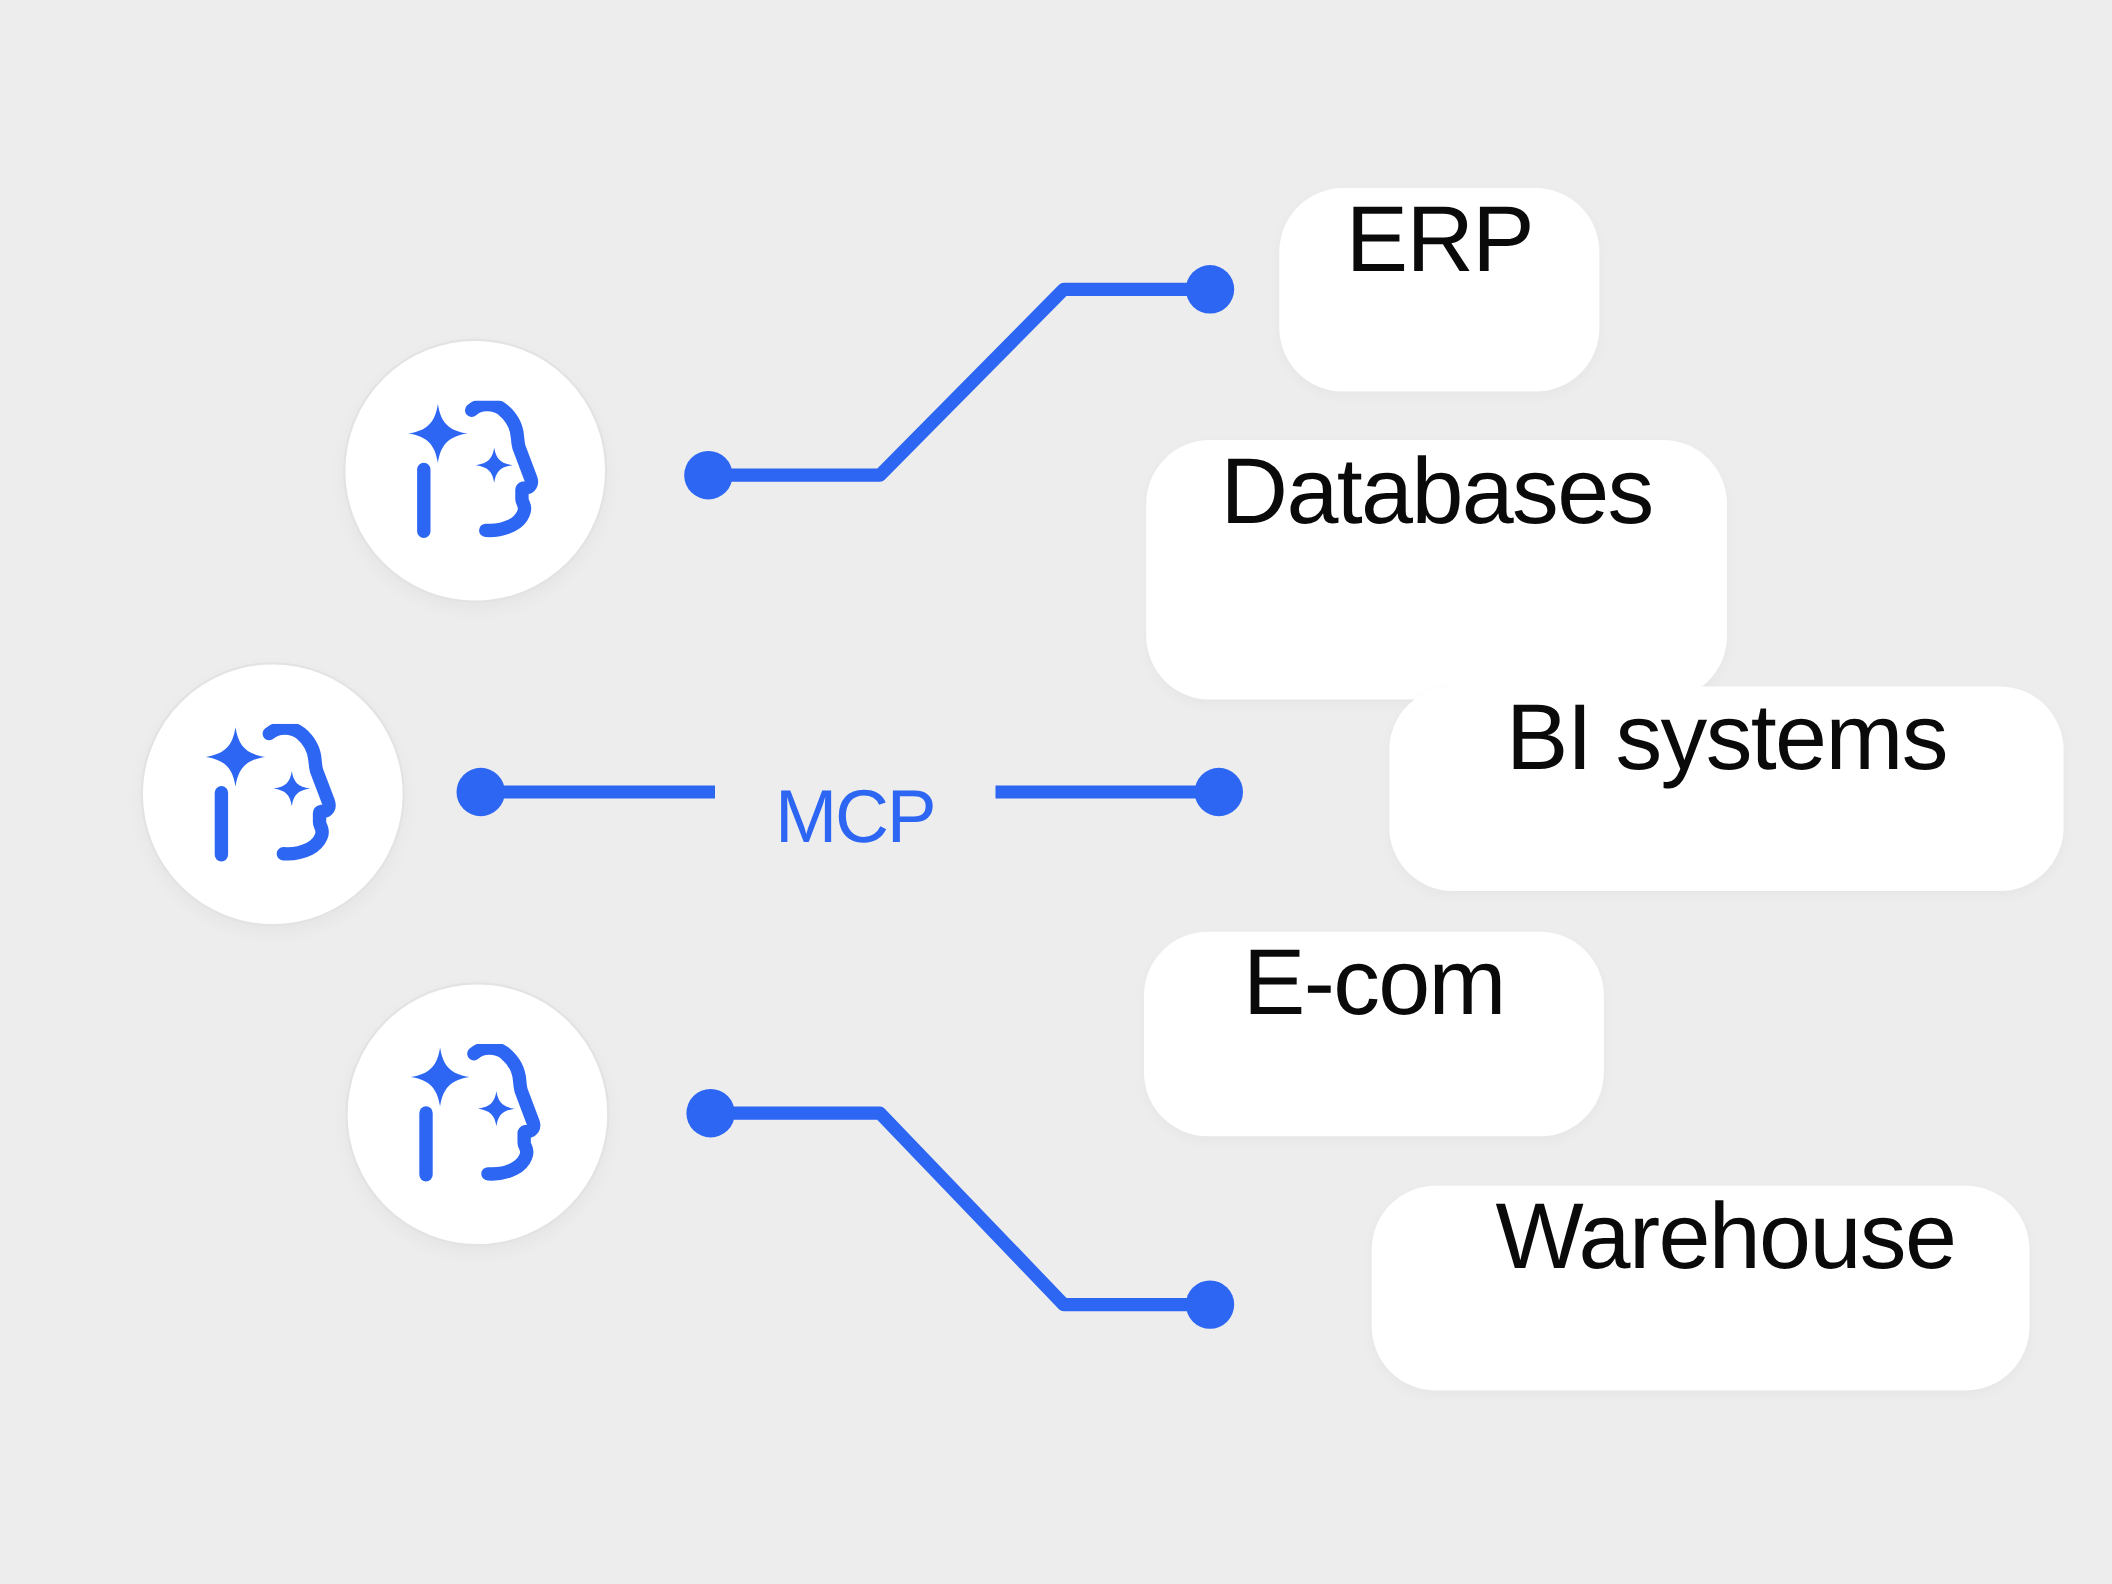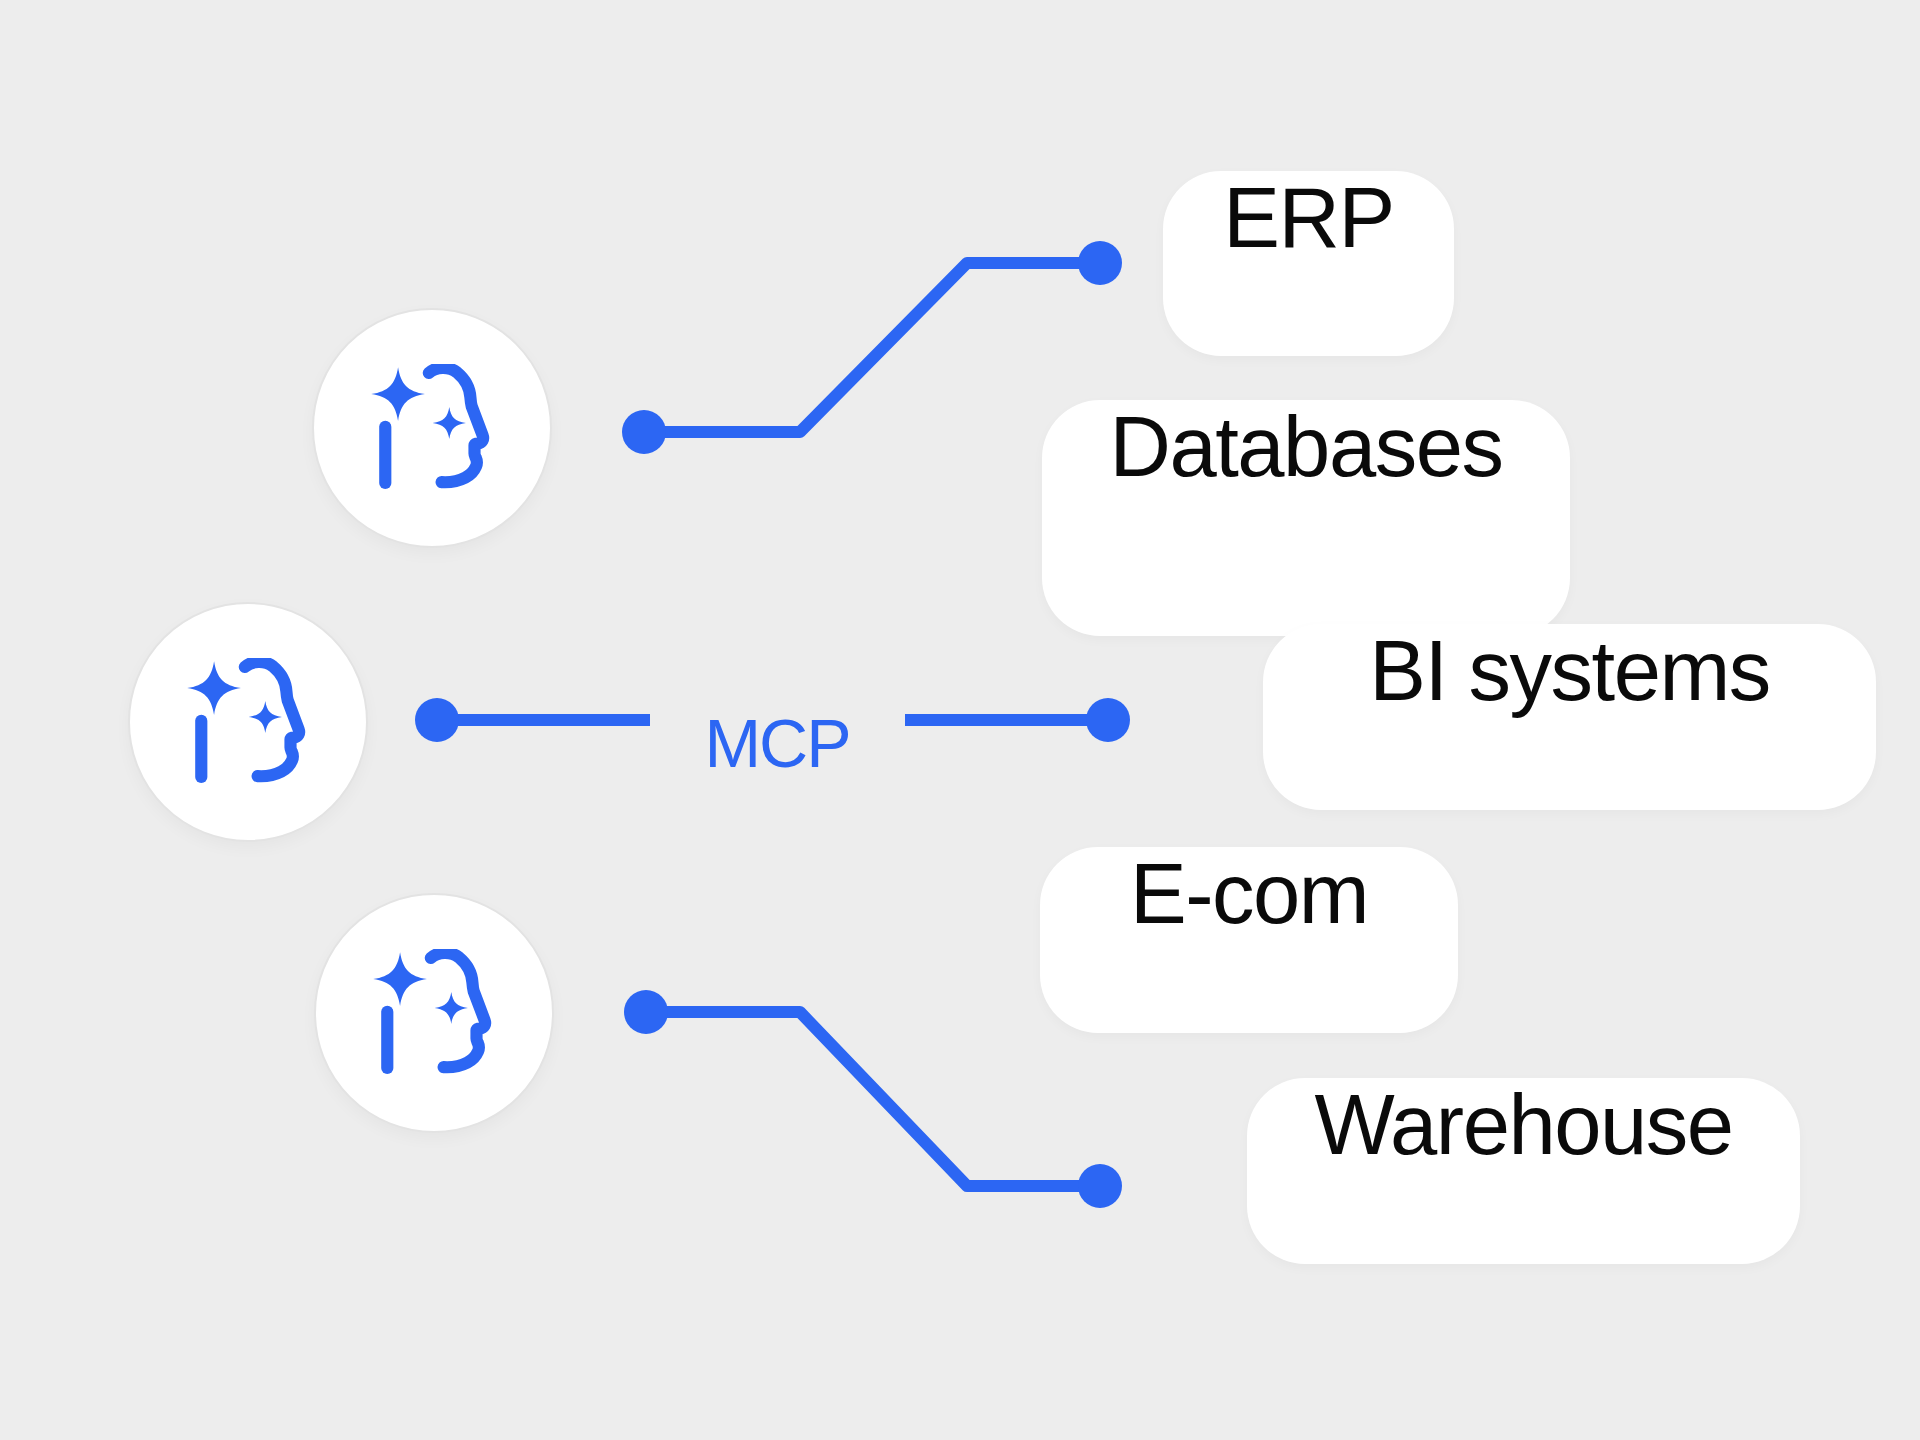--- a/index.html
+++ b/index.html
@@ -72,21 +72,21 @@
     letter-spacing: -1.5px;
     color: var(--label-text, #0a0a0a);
     white-space: nowrap;
     transform: translateY(-2px);
   }
   .pill-erp       { left: 1163px; top: 171px;  width: 291px; height: 185px; }
   .pill-crm       { left: 1490px; top: 171px;  width: 310px; height: 185px; }
   .pill-databases { left: 1042px; top: 400px;  width: 528px; height: 236px; }
   .pill-bi        { left: 1263px; top: 624px;  width: 613px; height: 186px; }
   .pill-ecom      { left: 1040px; top: 847px;  width: 418px; height: 186px; }
-  .pill-warehouse { left: 1247px; top: 1078px; width: 553px; height: 186px; }
+  .pill-warehouse { left: 1247px; top: 1078px; width: 553px; height: 186px; padding-left: 45px; }
 
   
   .mcp-label {
     position: absolute;
     left: 777px;
     top: 718px;
     transform: translate(-50%, -54%);
     font-size: 68px;
     letter-spacing: -2px;
     color: var(--accent, #2c66f3);

